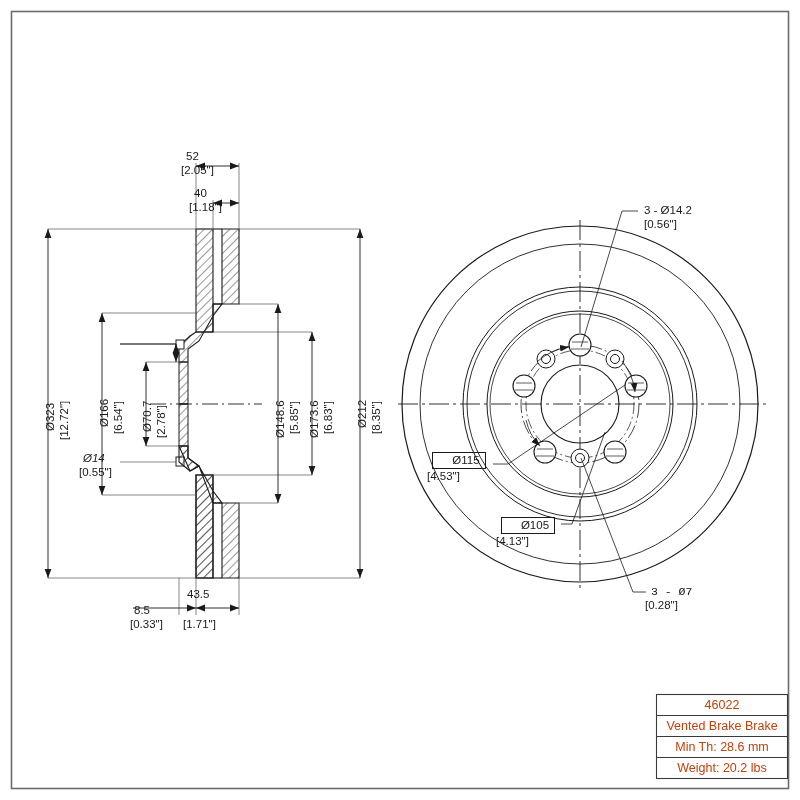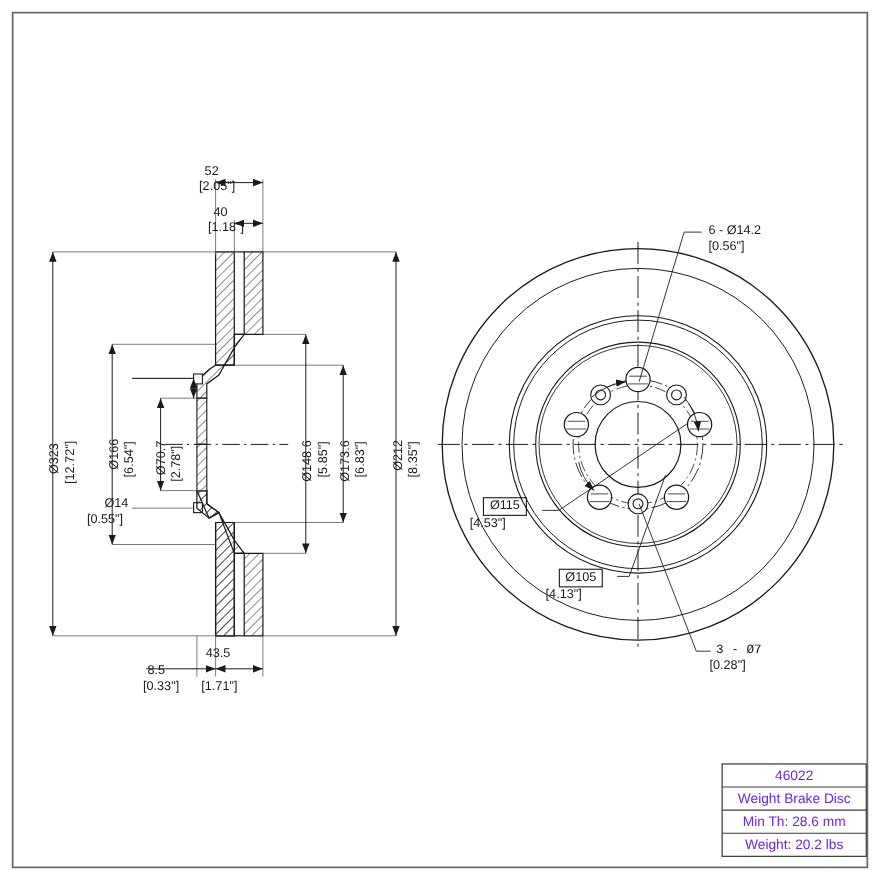--- a/index.html
+++ b/index.html
@@ -7,22 +7,22 @@
   body{width:800px;height:800px;overflow:hidden;
        font-family:"Liberation Sans","DejaVu Sans",sans-serif;}
   #sheet{position:relative;width:800px;height:800px;background:#ffffff;}
   #svgroot{position:absolute;left:0;top:0;width:800px;height:800px;}
   .lbl{position:absolute;font-size:11.5px;color:#1a1a1a;white-space:nowrap;
        line-height:13px;letter-spacing:0px;}
   .lbl.c{}
   .vert{transform-origin:0 0;}
   .boxlbl{position:absolute;font-size:11.5px;color:#1a1a1a;white-space:nowrap;
           line-height:13px;text-align:center;}
-  .boxlbl .bx{border:1px solid #1a1a1a;padding:1px 5px 1px 5px;display:inline-block;}
-  .tblcell{position:absolute;text-align:center;font-size:12.5px;color:#6d28d9;
+  .boxlbl .bx{border:1px solid #1a1a1a;padding:1px 5px 1px 19px;display:inline-block;}
+  .tblcell{position:absolute;text-align:center;font-size:12.5px;color:#c2410c;
            white-space:nowrap;}
 </style>
 </head>
 <body>
 
 <div id="sheet">
 
   <svg id="svgroot" viewBox="0 0 800 800">
     <defs>
       <marker id="ar" markerWidth="10" markerHeight="8" refX="9" refY="4" orient="auto" markerUnits="userSpaceOnUse">
@@ -236,51 +236,51 @@
 
   <div class="lbl vert" style="left:44px;top:431px;transform:rotate(-90deg);">Ø323</div>
   <div class="lbl vert" style="left:58px;top:440px;transform:rotate(-90deg);">[12.72"]</div>
 
   <div class="lbl vert" style="left:98px;top:427px;transform:rotate(-90deg);">Ø166</div>
   <div class="lbl vert" style="left:112px;top:434px;transform:rotate(-90deg);">[6.54"]</div>
 
   <div class="lbl vert" style="left:141px;top:432px;transform:rotate(-90deg);">Ø70.7</div>
   <div class="lbl vert" style="left:155px;top:438px;transform:rotate(-90deg);">[2.78"]</div>
 
-  <div class="lbl c" style="left:95px;top:452px;width:58px;">Ø14</div>
+  <div class="lbl c" style="left:83px;top:452px;width:58px;font-style:italic;">Ø14</div>
   <div class="lbl c" style="left:79px;top:466px;width:66px;">[0.55"]</div>
 
   <div class="lbl vert" style="left:274px;top:438px;transform:rotate(-90deg);">Ø148.6</div>
   <div class="lbl vert" style="left:288px;top:434px;transform:rotate(-90deg);">[5.85"]</div>
 
   <div class="lbl vert" style="left:308px;top:438px;transform:rotate(-90deg);">Ø173.6</div>
   <div class="lbl vert" style="left:322px;top:434px;transform:rotate(-90deg);">[6.83"]</div>
 
   <div class="lbl vert" style="left:356px;top:428px;transform:rotate(-90deg);">Ø212</div>
   <div class="lbl vert" style="left:370px;top:434px;transform:rotate(-90deg);">[8.35"]</div>
 
   <div class="lbl c" style="left:134px;top:604px;width:62px;">8.5</div>
   <div class="lbl c" style="left:130px;top:618px;width:70px;">[0.33"]</div>
   <div class="lbl c" style="left:187px;top:588px;width:62px;">43.5</div>
   <div class="lbl c" style="left:183px;top:618px;width:70px;">[1.71"]</div>
 
-  <div class="lbl" style="left:644px;top:204px;">6 - Ø14.2</div>
+  <div class="lbl" style="left:644px;top:204px;">3 - Ø14.2</div>
   <div class="lbl c" style="left:644px;top:218px;width:62px;">[0.56"]</div>
 
   <div class="boxlbl" style="left:429px;top:452px;width:60px;">
     <span class="bx">Ø115</span>
   </div>
   <div class="lbl c" style="left:427px;top:470px;width:64px;">[4.53"]</div>
 
   <div class="boxlbl" style="left:498px;top:517px;width:60px;">
     <span class="bx">Ø105</span>
   </div>
   <div class="lbl c" style="left:496px;top:535px;width:64px;">[4.13"]</div>
 
   <div class="lbl" style="left:651px;top:585px;font-family:Liberation Mono, monospace;">3 - Ø7</div>
   <div class="lbl c" style="left:645px;top:599px;width:62px;">[0.28"]</div>
 
   <div class="tblcell" style="left:657px;top:698px;width:130px;">46022</div>
-  <div class="tblcell" style="left:657px;top:719px;width:130px;">Weight Brake Disc</div>
+  <div class="tblcell" style="left:657px;top:719px;width:130px;">Vented Brake Brake</div>
   <div class="tblcell" style="left:657px;top:740px;width:130px;">Min Th: 28.6 mm</div>
   <div class="tblcell" style="left:657px;top:761px;width:130px;">Weight: 20.2 lbs</div>
 
 </div>
 
 </body></html>

